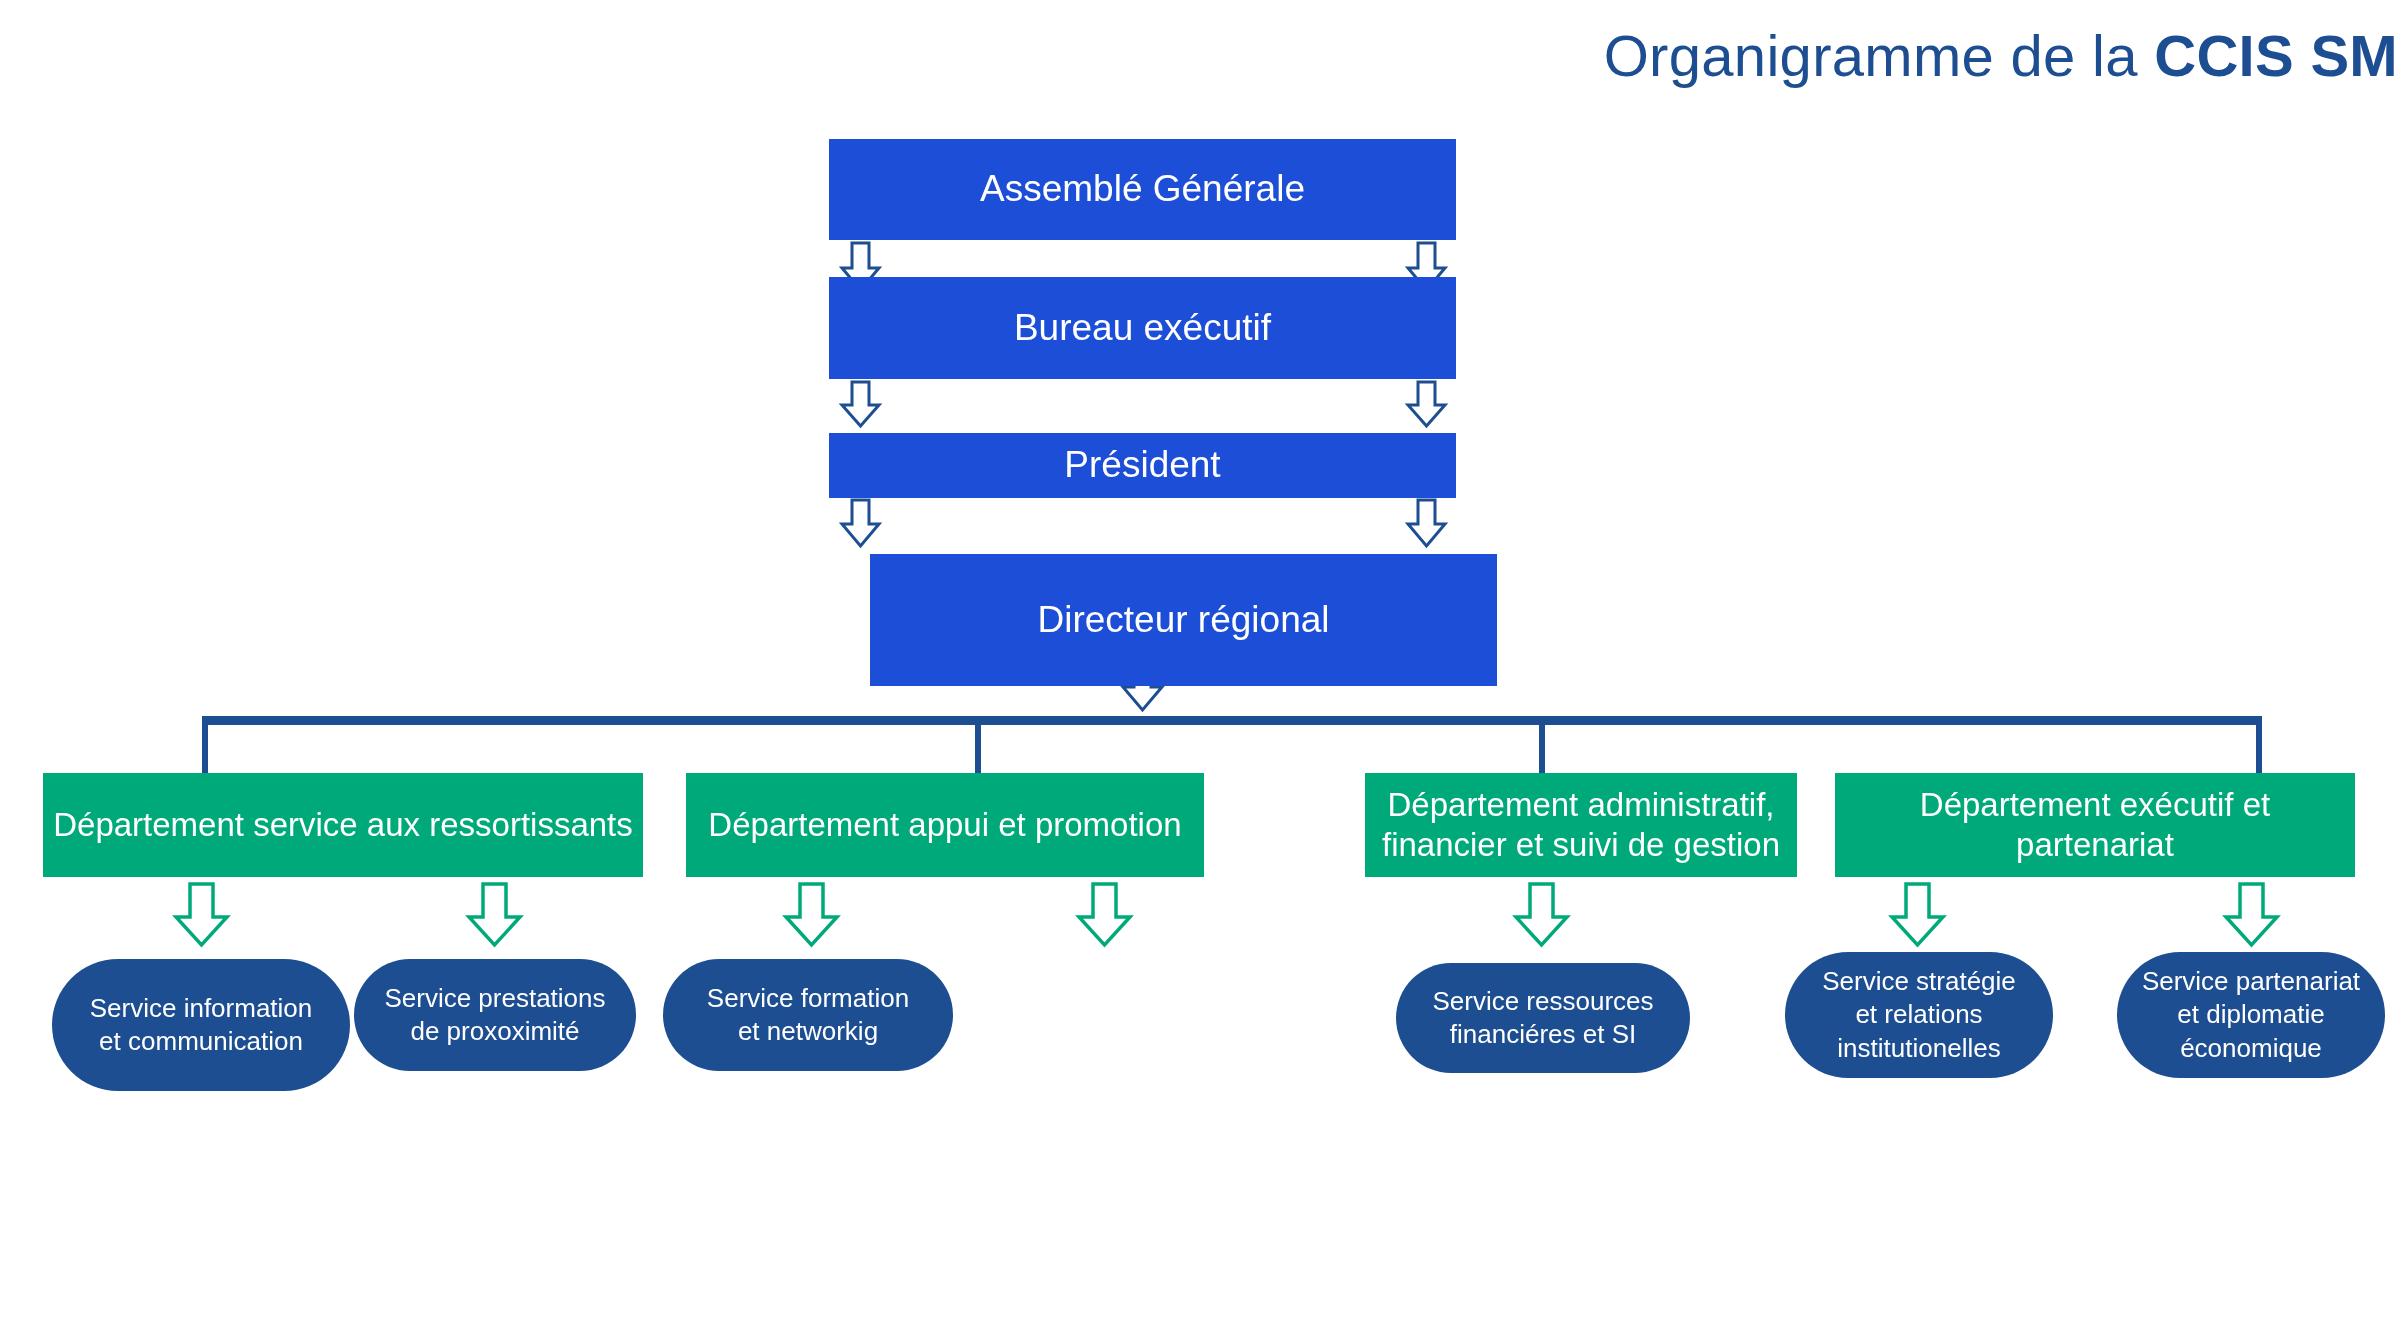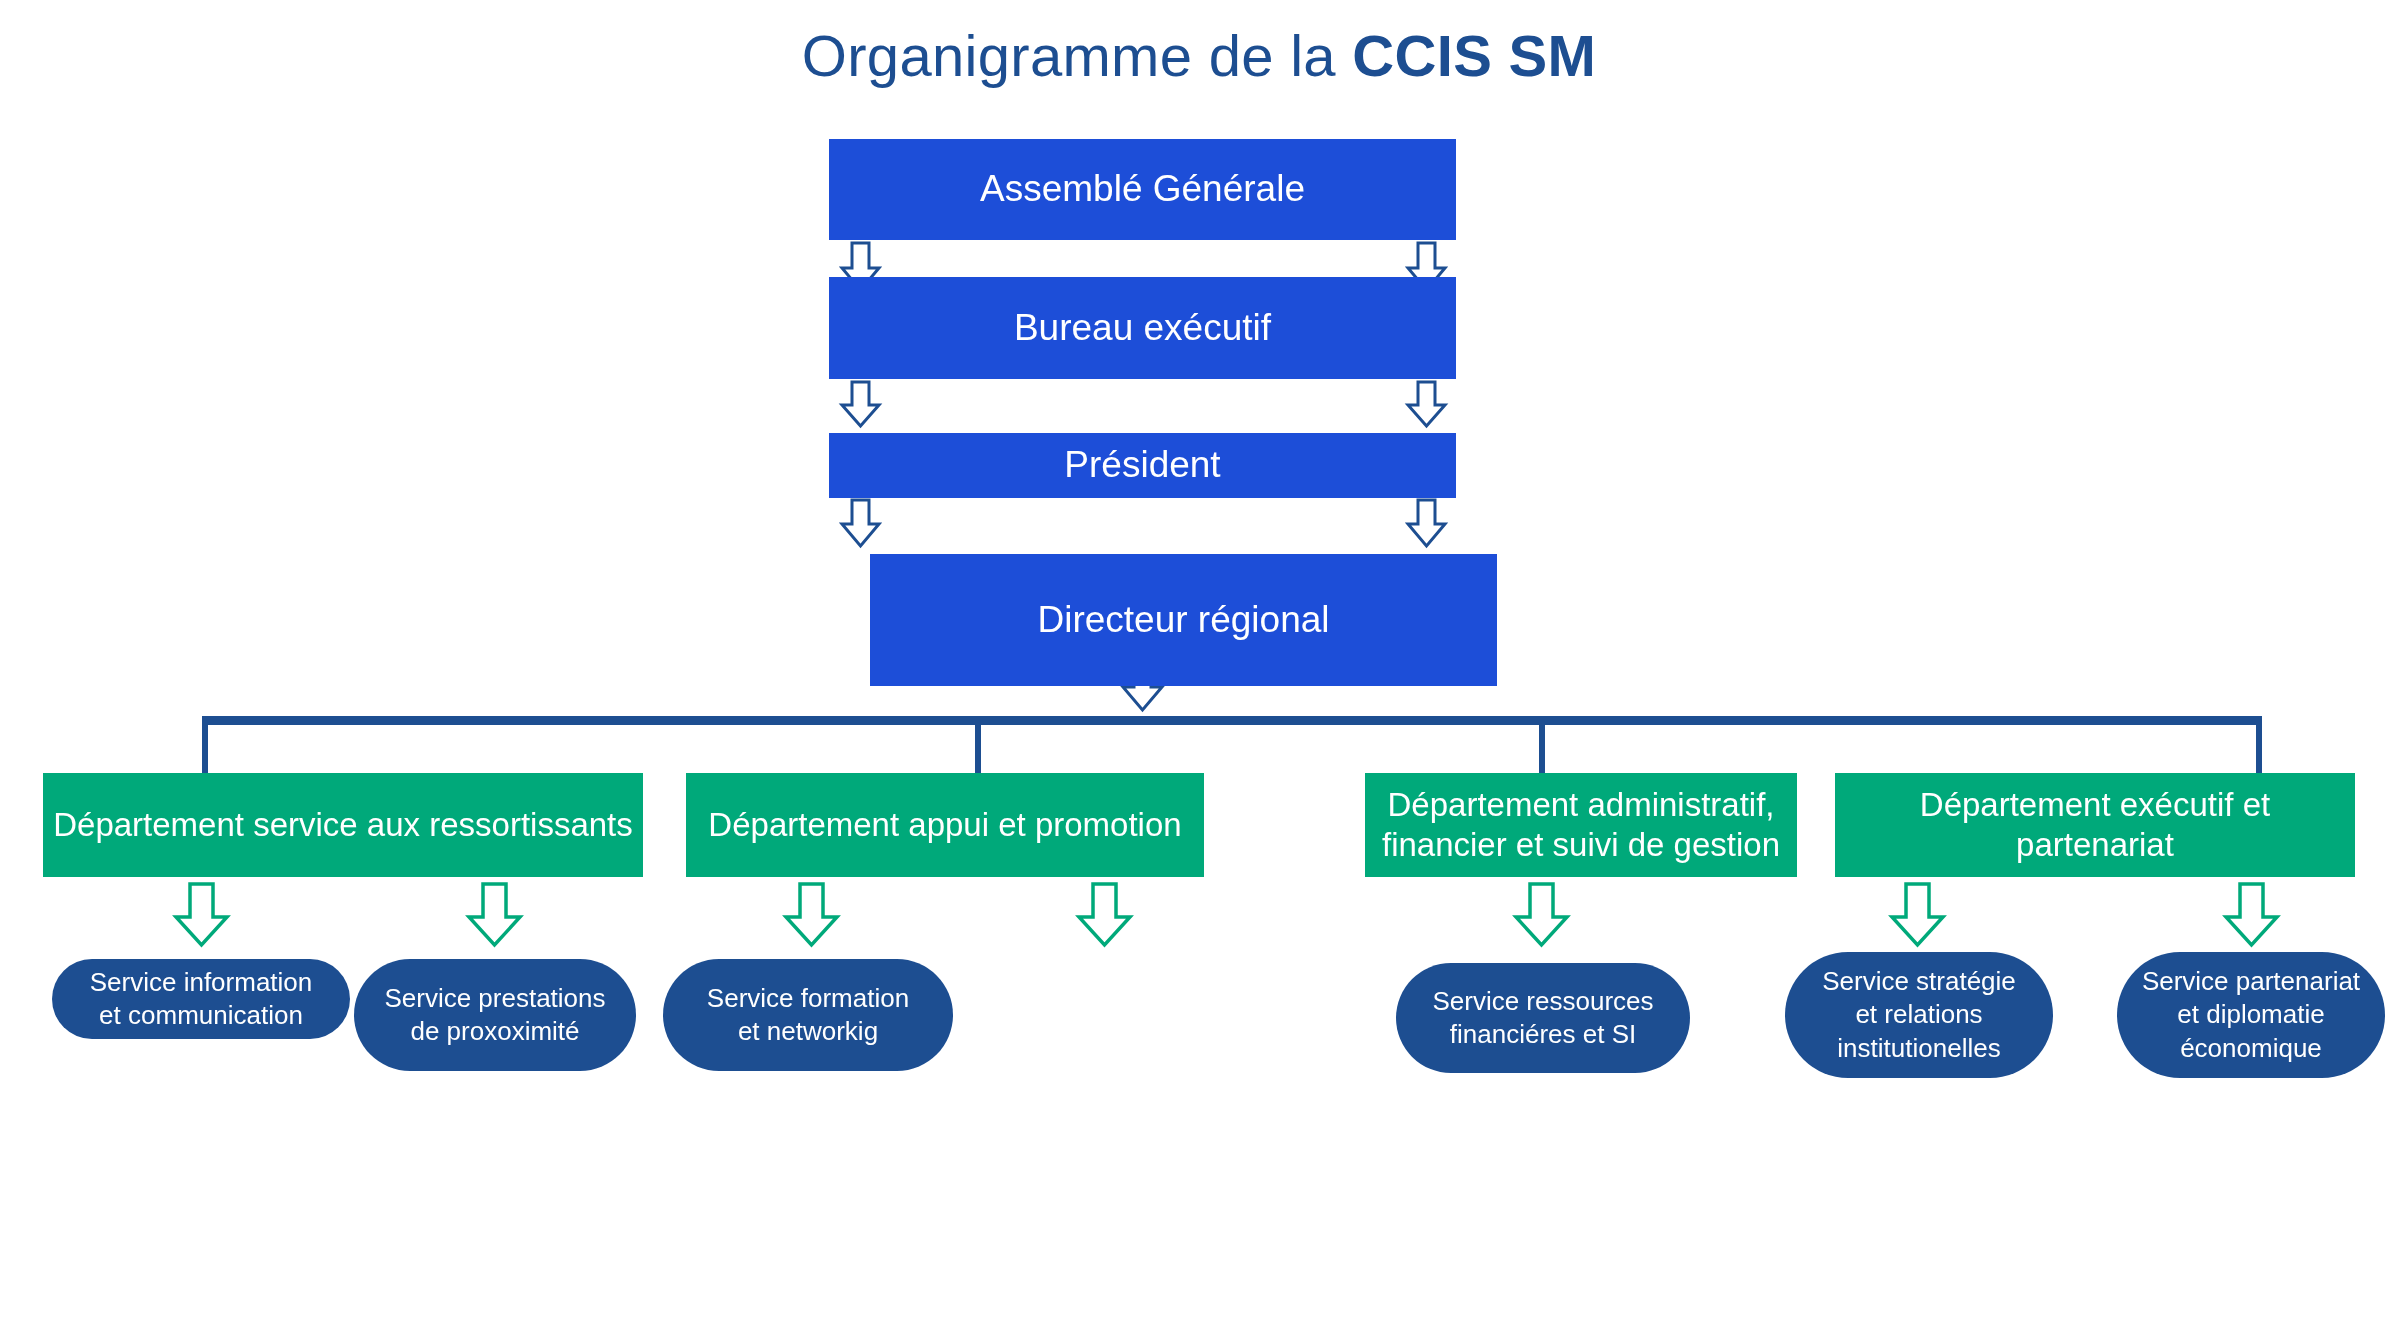--- a/index.html
+++ b/index.html
@@ -1,21 +1,21 @@
 <!DOCTYPE html>
 <html><head>
 <meta charset="utf-8">
 <style>
   html,body{margin:0;padding:0;background:#ffffff;}
   body{width:2398px;height:1342px;position:relative;overflow:hidden;
        font-family:"Liberation Sans", sans-serif;}
   #stage{position:absolute;left:0;top:0;width:2398px;height:1342px;background:#fff;}
 
   
-  .title{position:absolute;left:0;top:22px;width:2398px;text-align:center;
+  .title{position:absolute;left:0;top:22px;width:2398px;text-align:right;
          color:#1D4E91;font-size:58px;font-weight:400;letter-spacing:0.3px;
          white-space:nowrap;}
   .title .bold{font-weight:700;}
 
   
   .bluebox{position:absolute;background:#1d4ed8;color:#ffffff;
            display:flex;align-items:center;justify-content:center;
            font-size:37px;font-weight:400;text-align:center;line-height:1.15;}
 
   
@@ -130,21 +130,21 @@
   </div>
 
   <div class="greenbox" style="left:1329px;top:773px;width:432px;height:104px;margin-left:36px;">
     <span>Département administratif,<br>financier et suivi de gestion</span>
   </div>
 
   <div class="greenbox" style="left:1835px;top:773px;width:520px;height:104px;">
     <span>Département exécutif et partenariat</span>
   </div>
 
-  <div class="pill" style="left:52px;top:959px;width:298px;height:80px;">
+  <div class="pill" style="left:52px;top:959px;width:298px;height:132px;">
     <span>Service information<br>et communication</span>
   </div>
 
   <div class="pill" style="left:354px;top:959px;width:282px;height:112px;">
     <span>Service prestations<br>de proxoximité</span>
   </div>
 
   <div class="pill" style="left:663px;top:959px;width:290px;height:112px;">
     <span>Service formation<br>et networkig</span>
   </div>

